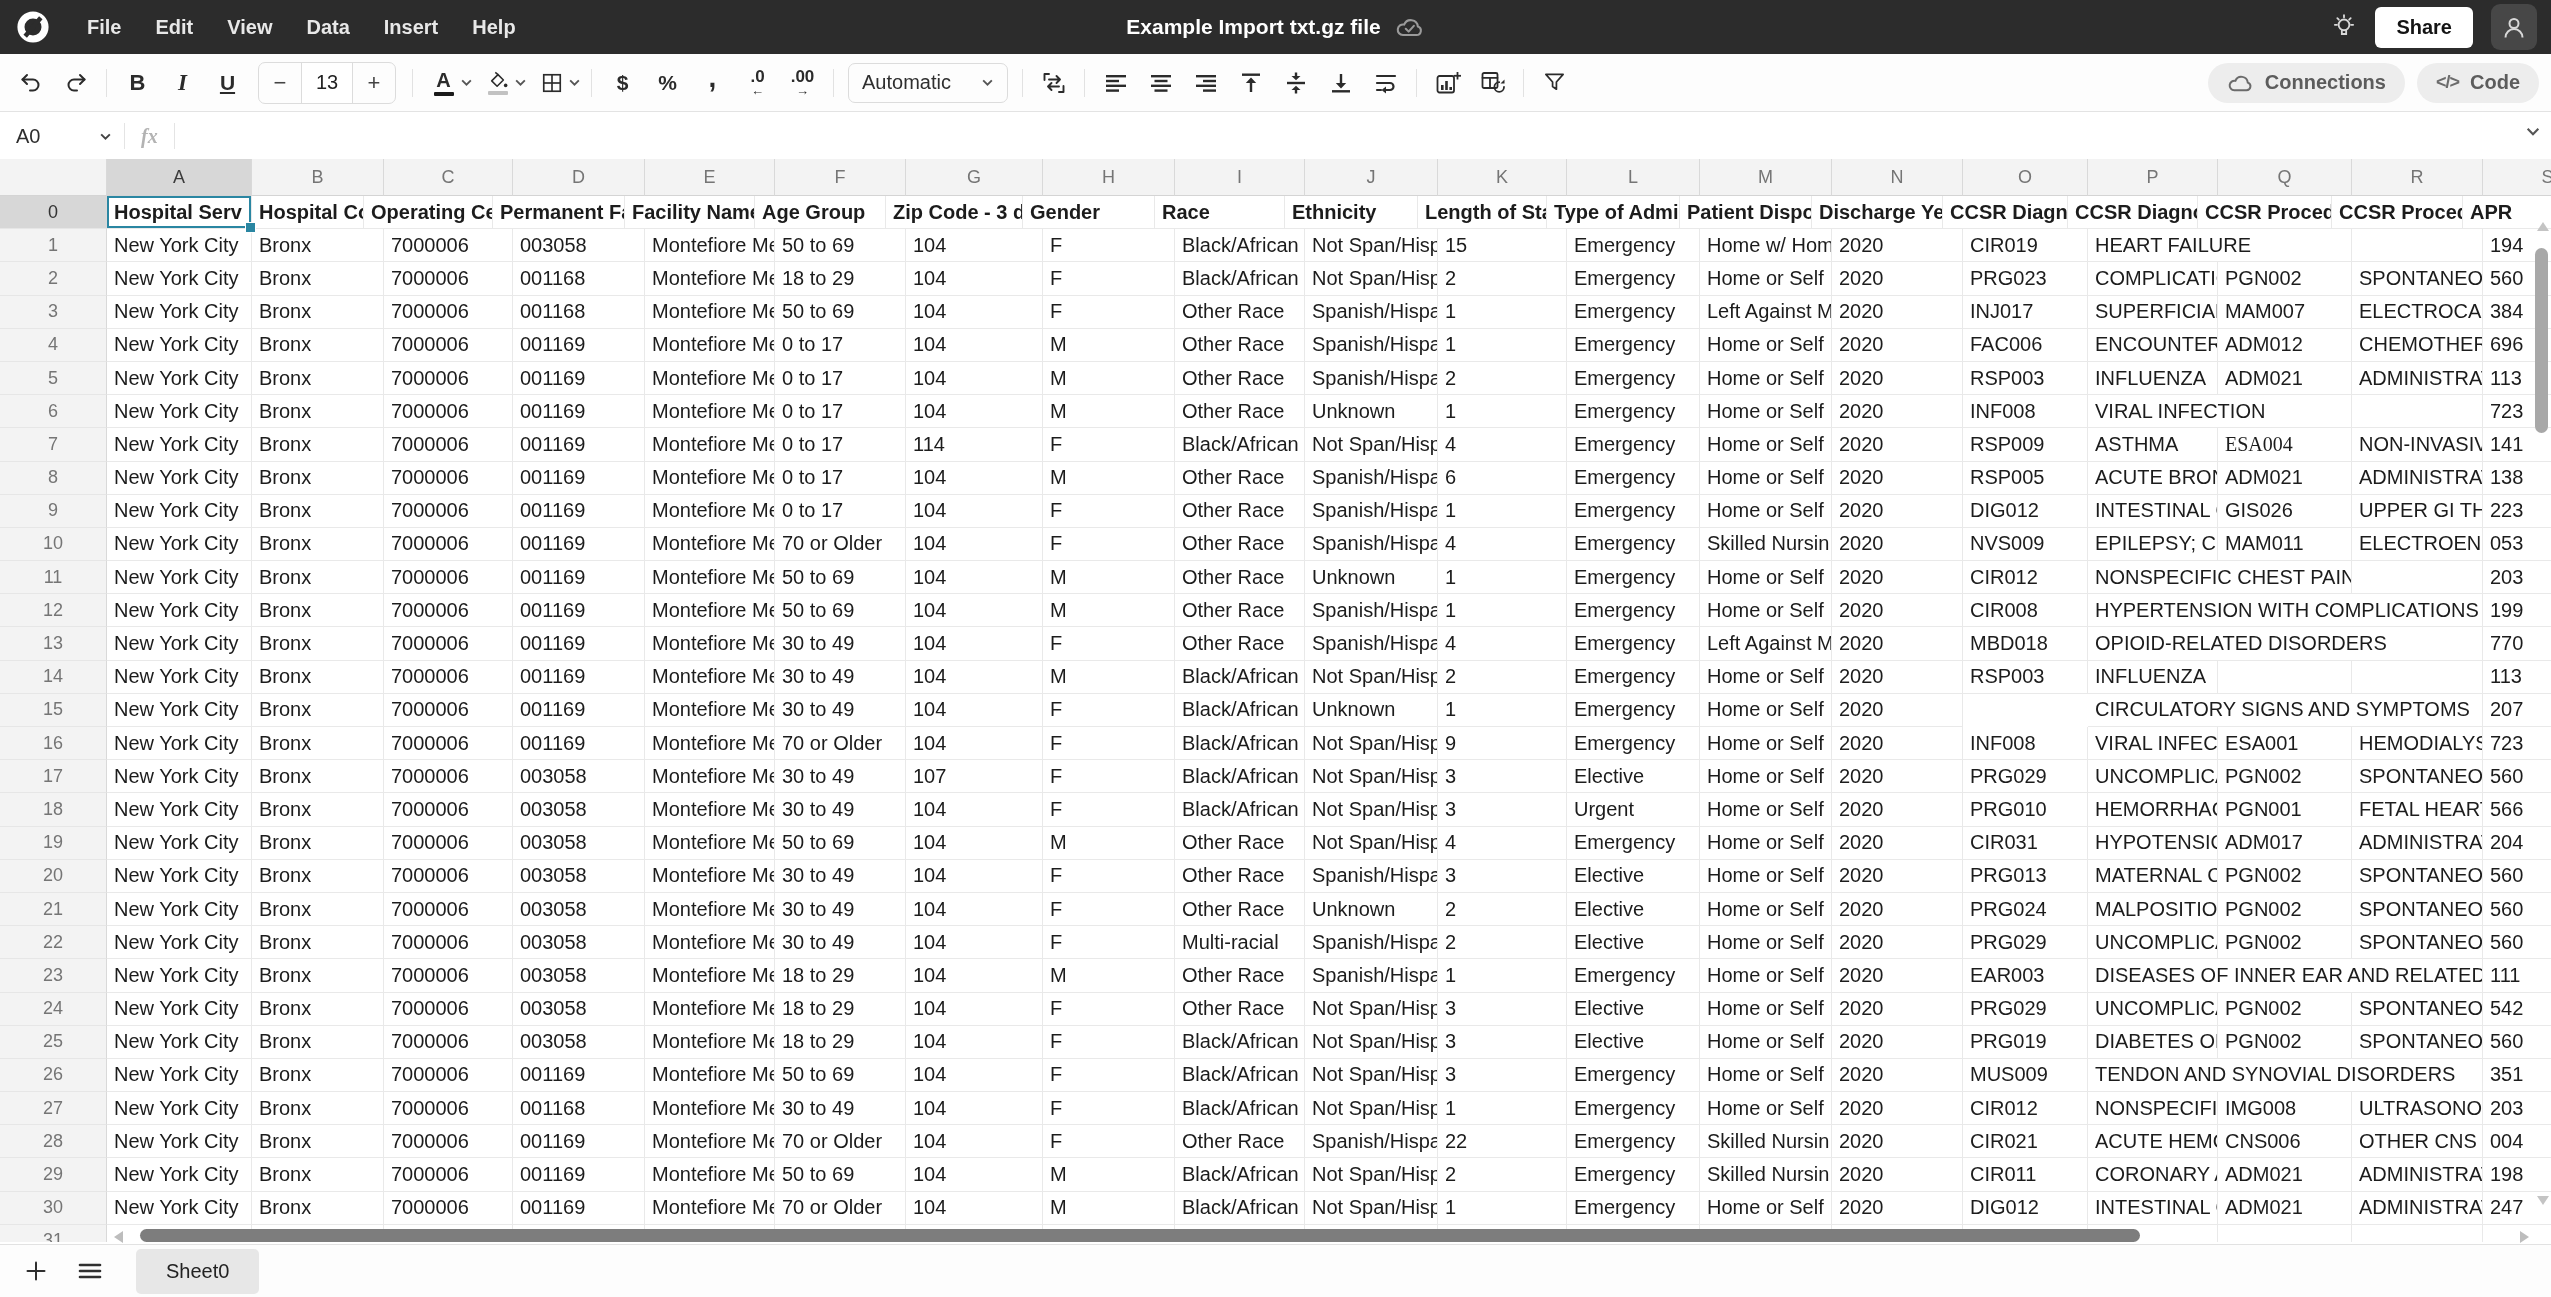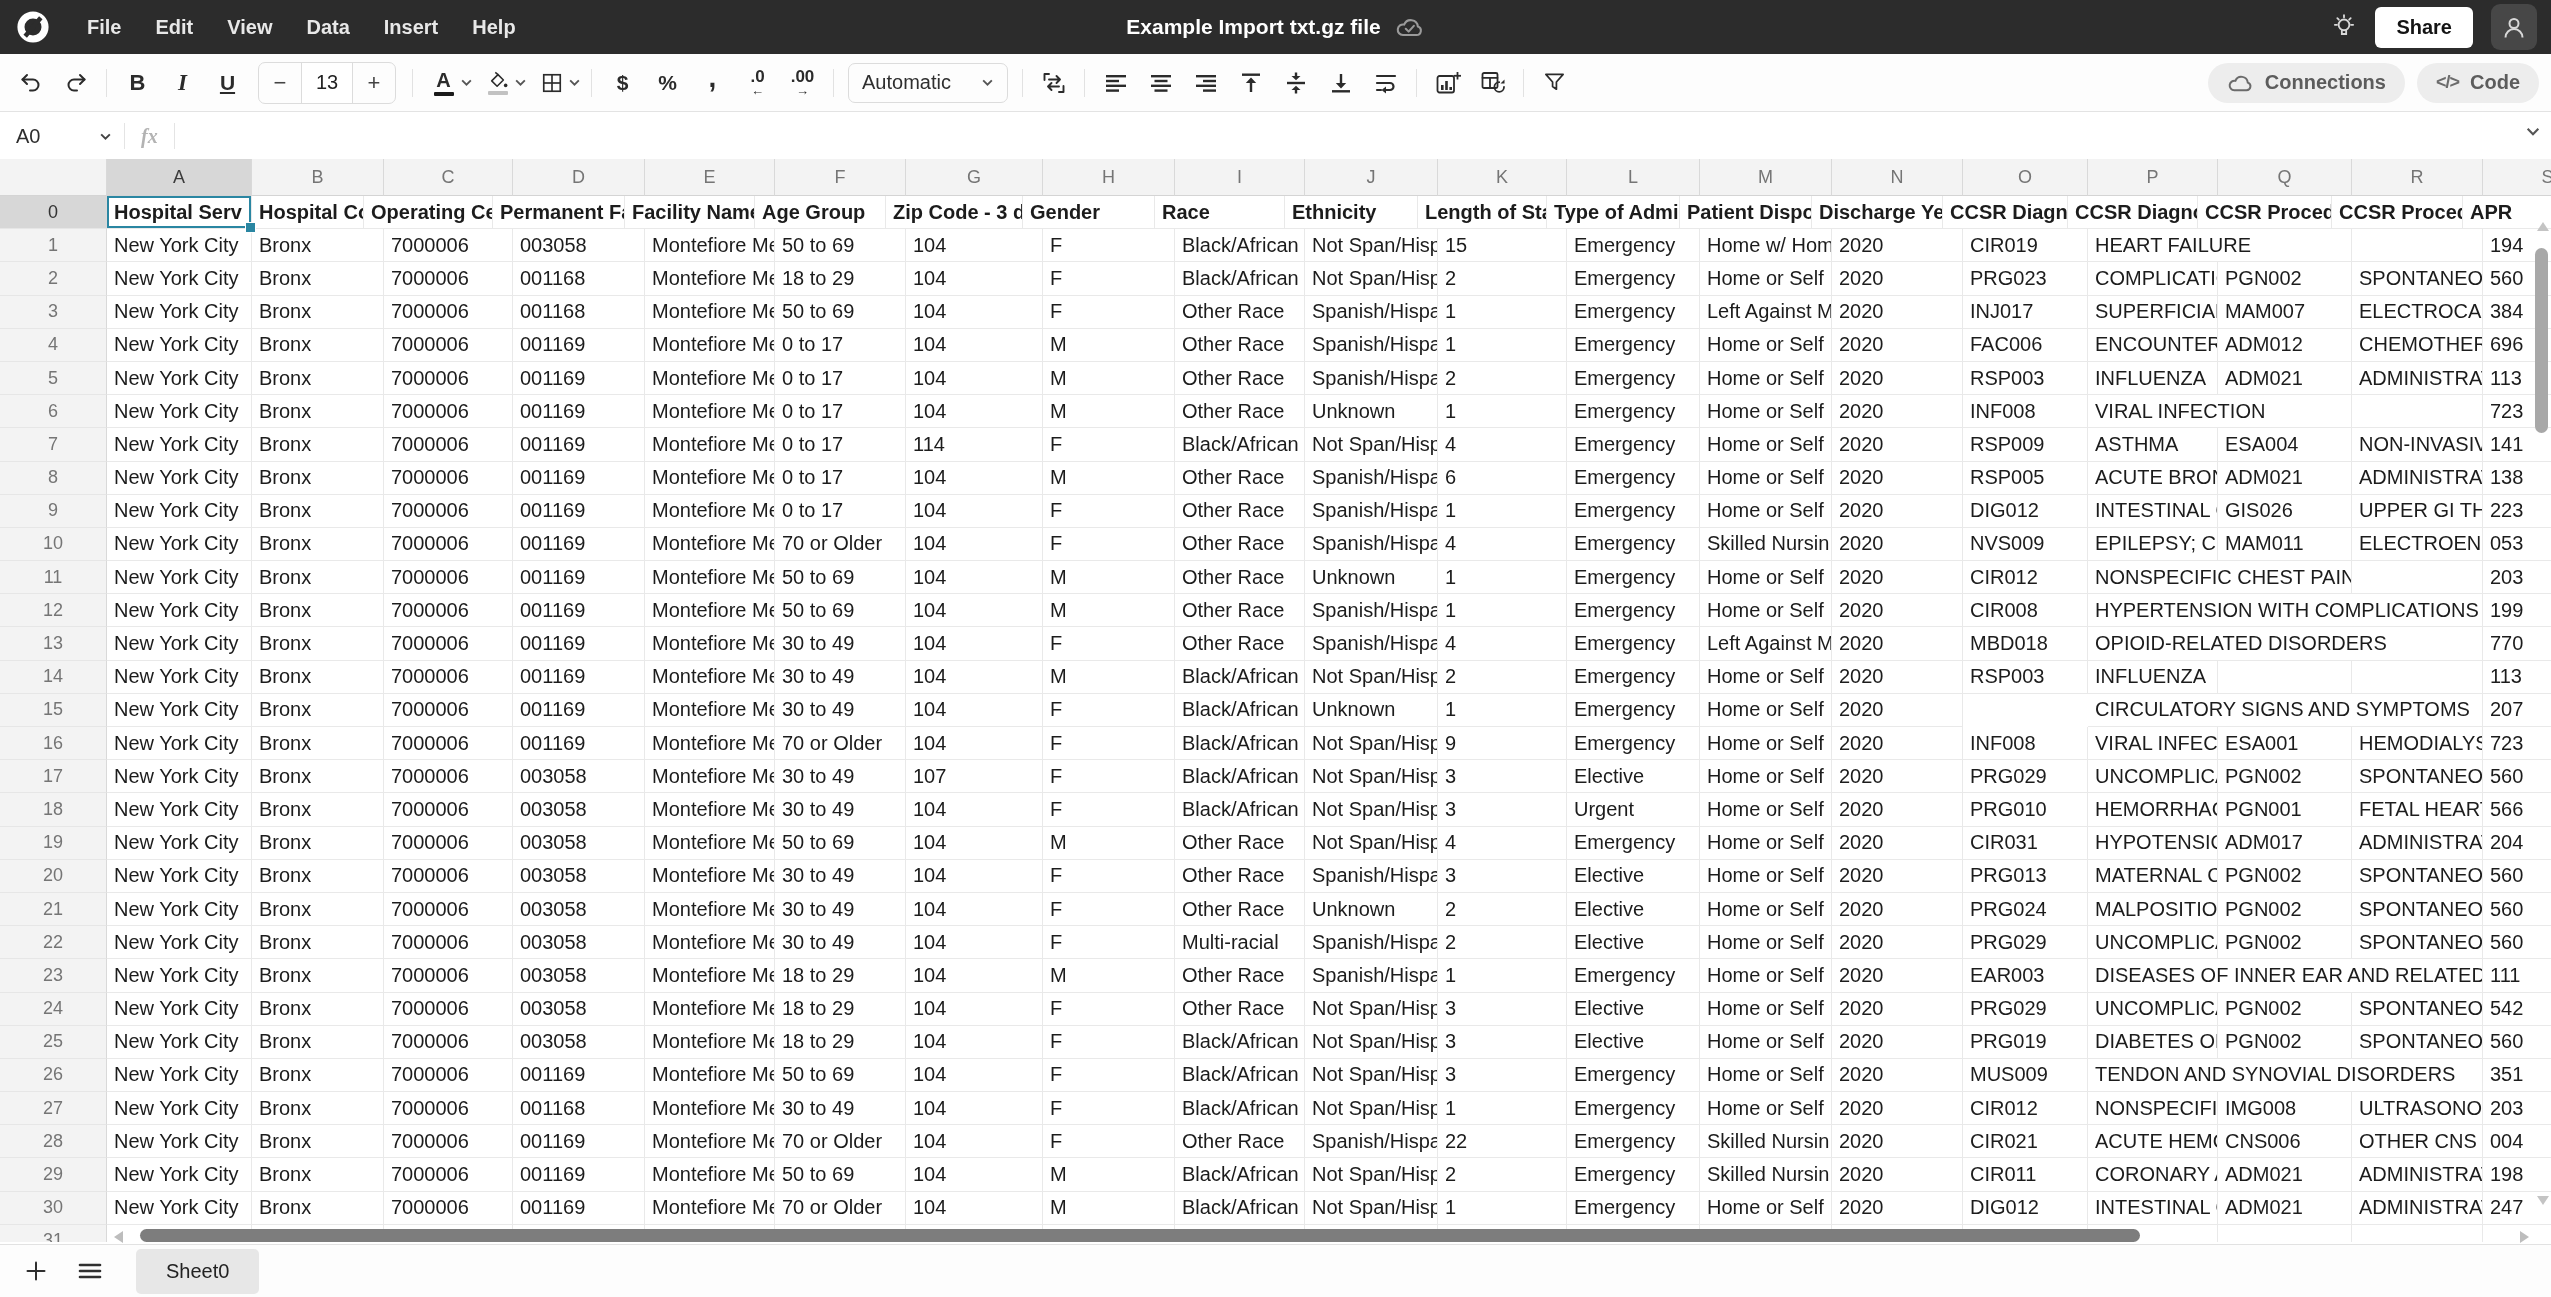--- a/index.html
+++ b/index.html
@@ -822,21 +822,21 @@
         </div>
         <div class="cell num" style="width: 131px;">
           <span>2020</span>
         </div>
         <div class="cell" style="width: 125px;">
           <span>RSP009</span>
         </div>
         <div class="cell" style="width: 130px;">
           <span>ASTHMA</span>
         </div>
-        <div class="cell" style="width: 134px;">
+        <div class="cell" style="width: 134px; font-family: Liberation Serif, serif;">
           <span>ESA004</span>
         </div>
         <div class="cell" style="width: 131px;">
           <span>NON-INVASIV</span>
         </div>
         <div class="cell" style="width: 130px;">
           <span>141</span>
         </div>
       </div>
       <div class="grow">

